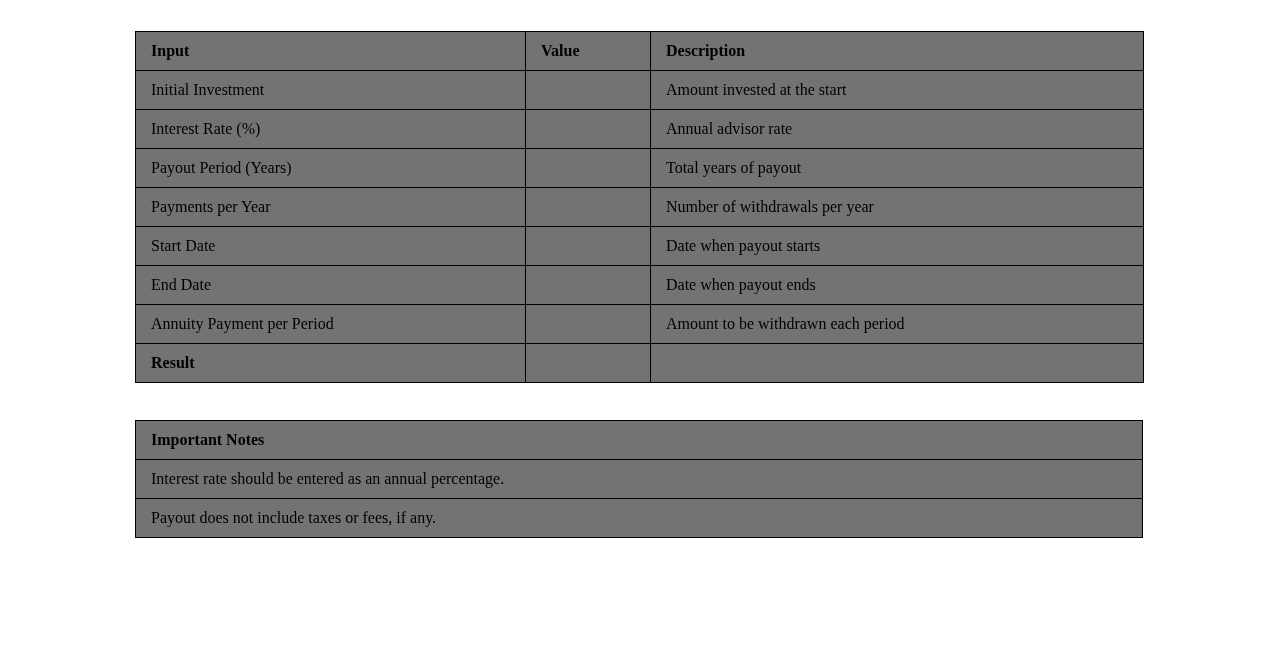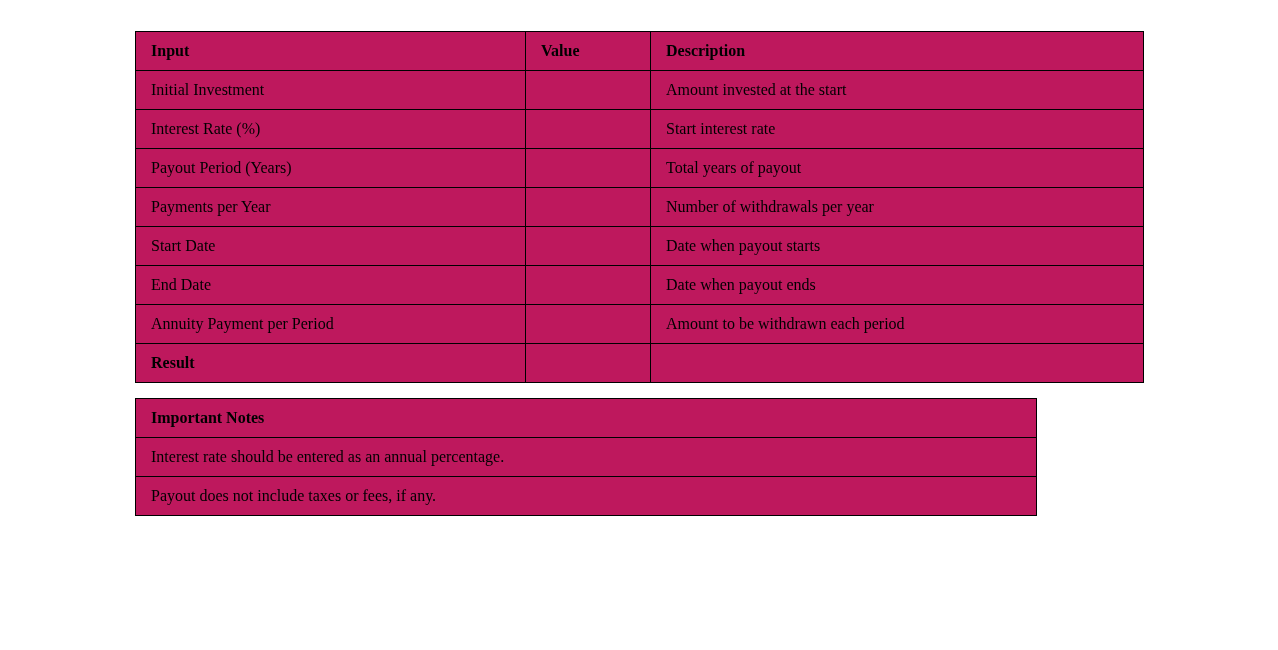--- a/index.html
+++ b/index.html
@@ -10,24 +10,24 @@
     font-family: "Liberation Serif", serif;
     font-size: 16px;
     color: #000000;
     overflow: hidden;
   }
   .page { position: relative; width: 1278px; height: 650px; }
   table {
     border-collapse: collapse;
     table-layout: fixed;
     position: absolute;
-    background: #be185d;
+    background: #737373;
   }
   .input-table { left: 135px; top: 31px; width: 1008px; }
-  .notes-table { left: 135px; top: 398px; width: 902px; }
+  .notes-table { left: 135px; top: 420px; width: 1008px; }
   th, td {
     border: 1px solid #000000;
     height: 39px;
     padding: 0 10px 0 15px;
     text-align: left;
     vertical-align: middle;
     font-weight: normal;
     overflow: hidden;
     white-space: nowrap;
   }
@@ -54,21 +54,21 @@
     </thead>
     <tbody id="input-table-body">
         <tr>
           <td>Initial Investment</td>
           <td></td>
           <td>Amount invested at the start</td>
         </tr>
         <tr>
           <td>Interest Rate (%)</td>
           <td></td>
-          <td>Start interest rate</td>
+          <td>Annual advisor rate</td>
         </tr>
         <tr>
           <td>Payout Period (Years)</td>
           <td></td>
           <td>Total years of payout</td>
         </tr>
         <tr>
           <td>Payments per Year</td>
           <td></td>
           <td>Number of withdrawals per year</td>

